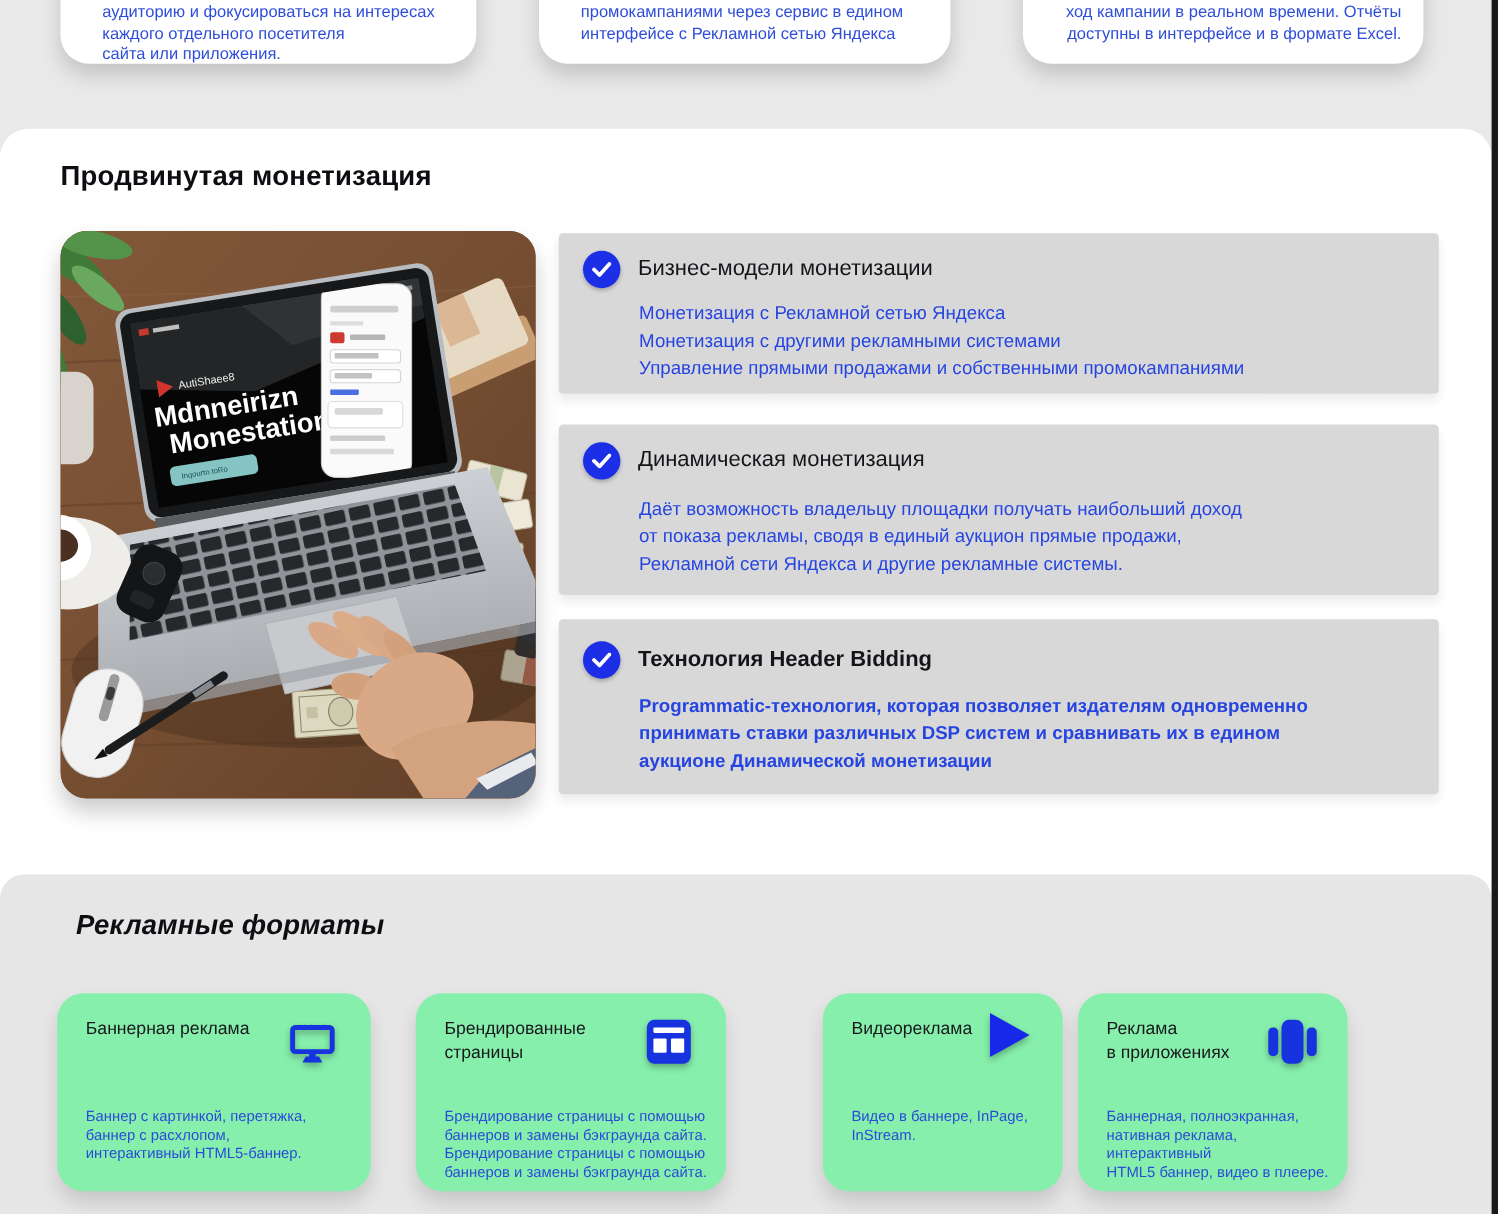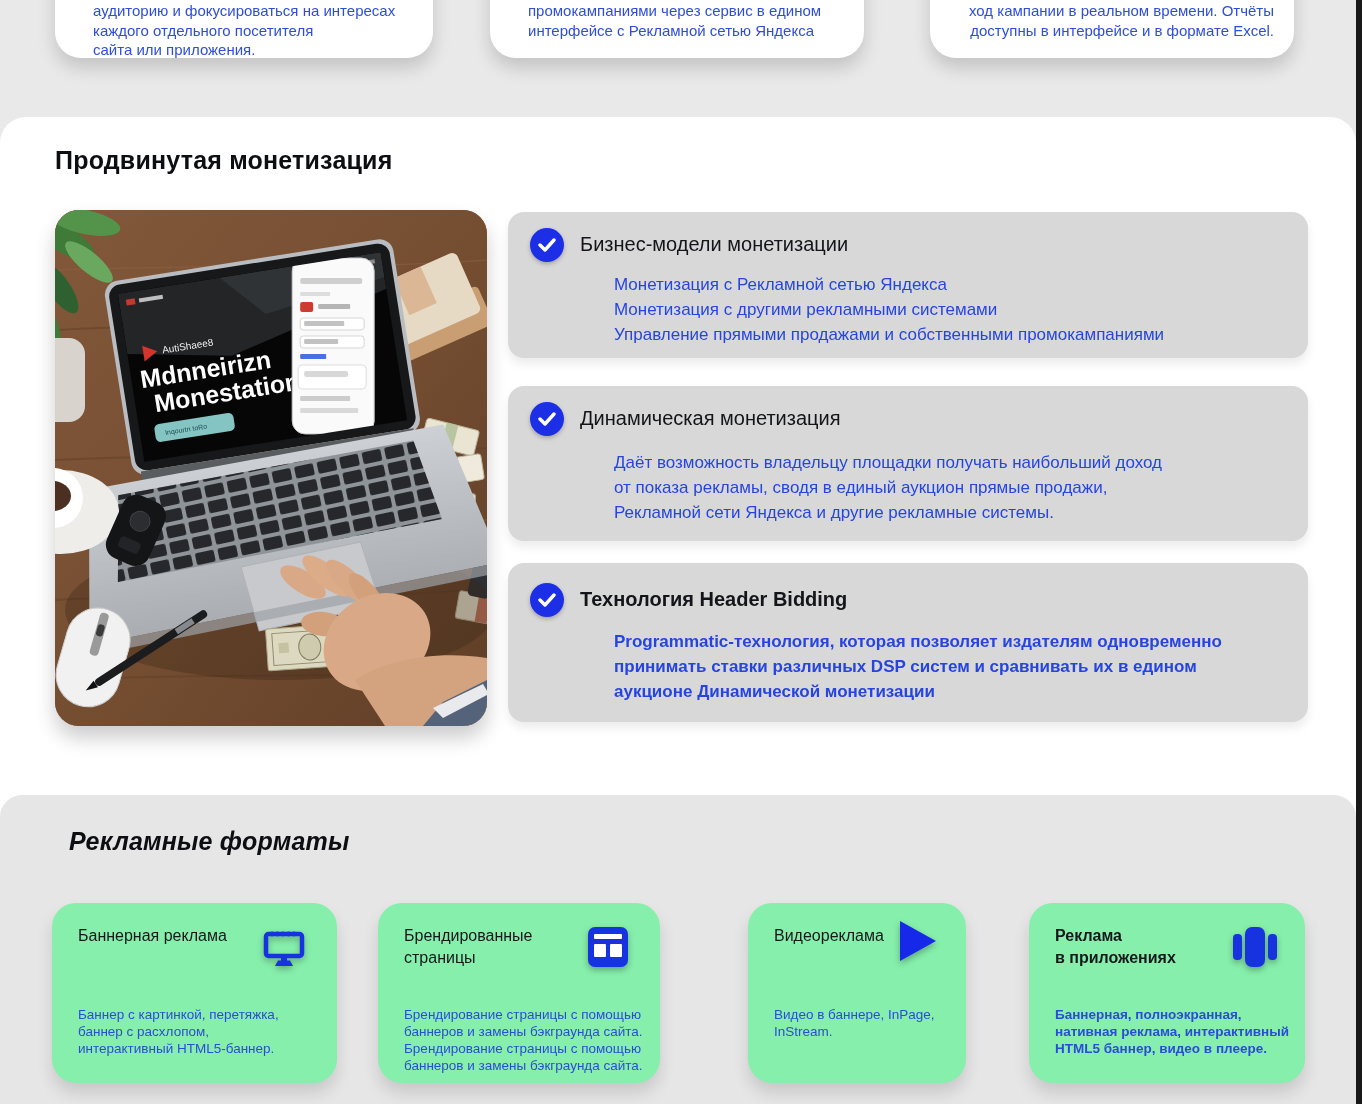--- a/index.html
+++ b/index.html
@@ -28,30 +28,30 @@
   .sec-title{ position:absolute; font-size:25px; font-weight:700; color:#0d0e11; letter-spacing:.2px; }
 
   .laptop-wrap{
     position:absolute; left:55px; top:210px; width:432px; height:516px;
     border-radius:24px; overflow:hidden; box-shadow:0 12px 20px rgba(0,0,0,.20);
     background:#7b5236;
   }
 
   .feature-card{
     position:absolute; left:508px; width:800px; background:#d8d8d9;
-    border-radius:16px; box-shadow:0 6px 10px rgba(0,0,0,.08);
+    border-radius:4px; box-shadow:0 6px 10px rgba(0,0,0,.08);
   }
   .check{
     position:absolute; left:22px; top:16px; width:34px; height:34px; border-radius:50%;
     background:#1c2ee6; display:flex; align-items:center; justify-content:center;
     box-shadow:0 2px 4px rgba(0,0,0,.25);
   }
   .f-title{ position:absolute; left:72px; top:21px; font-size:20px; color:#141519; }
   .f-body{ position:absolute; left:73px; right:24px; font-size:17px; line-height:25px;
-    color:#2645e0; white-space:pre-line;margin-left:33px; }
+    color:#2645e0; white-space:pre-line; }
 
   
   .panel-gray{ position:absolute; left:0; top:795px; width:1356px; height:309px;
     background:#e6e6e7; border-radius:22px 22px 0 0; }
 
   .fmt-card{
     position:absolute; top:903px; height:180px; background:#86efac; border-radius:24px;
     box-shadow:0 10px 16px rgba(0,0,0,.13);
   }
   .fmt-title{ position:absolute; left:26px; top:22px; font-size:16px; line-height:22px;
@@ -321,21 +321,21 @@
   <div class="fmt-card" style="left:748px;width:218px;padding-left:18px;">
     <div class="fmt-title">Видеореклама</div>
     <div class="fmt-icon" style="top:16px;right:28px;">
       <svg width="40" height="44" viewBox="0 0 40 44" class="icon-shadow">
         <path d="M2,2 L38,22 L2,42 Z" fill="#1729e8"></path>
       </svg>
     </div>
     <div class="fmt-body">Видео в баннере, InPage, InStream.</div>
   </div>
 
-  <div class="fmt-card" style="left:1029px;width:276px;font-weight:bold;">
+  <div class="fmt-card" style="left:980px;width:245px;">
     <div class="fmt-title">Реклама
 в приложениях</div>
     <div class="fmt-icon" style="right:26px;">
       <svg width="48" height="44" viewBox="0 0 48 44" class="icon-shadow">
         <rect x="2" y="9" width="9" height="26" rx="4" fill="#1733e0"></rect>
         <rect x="14" y="2" width="20" height="40" rx="7" fill="#1733e0"></rect>
         <rect x="37" y="9" width="9" height="26" rx="4" fill="#1733e0"></rect>
       </svg>
     </div>
     <div class="fmt-body">Баннерная, полноэкранная,

